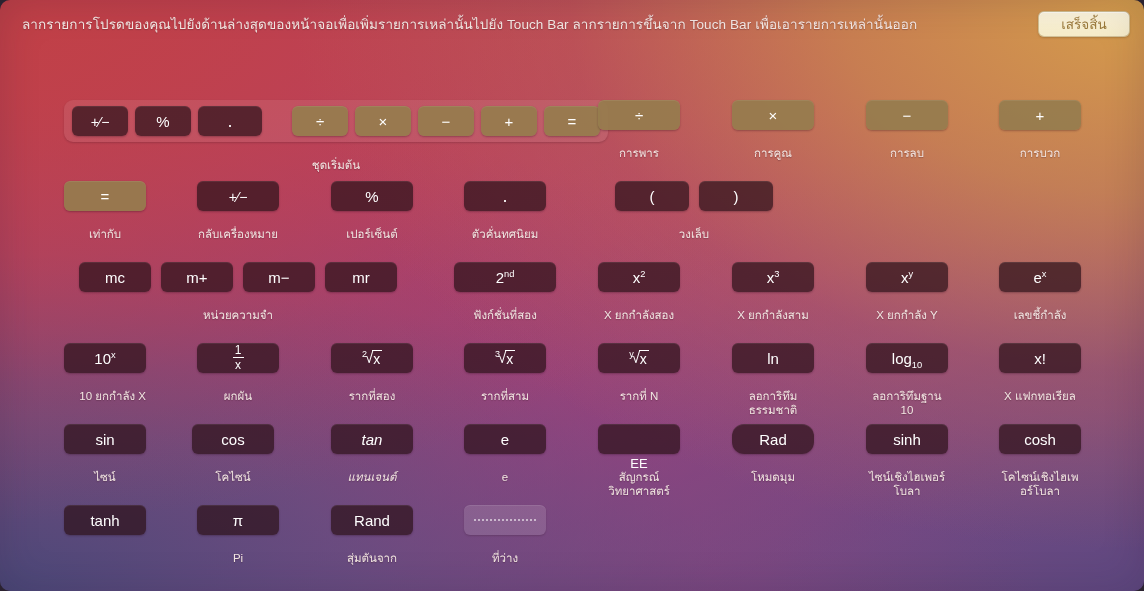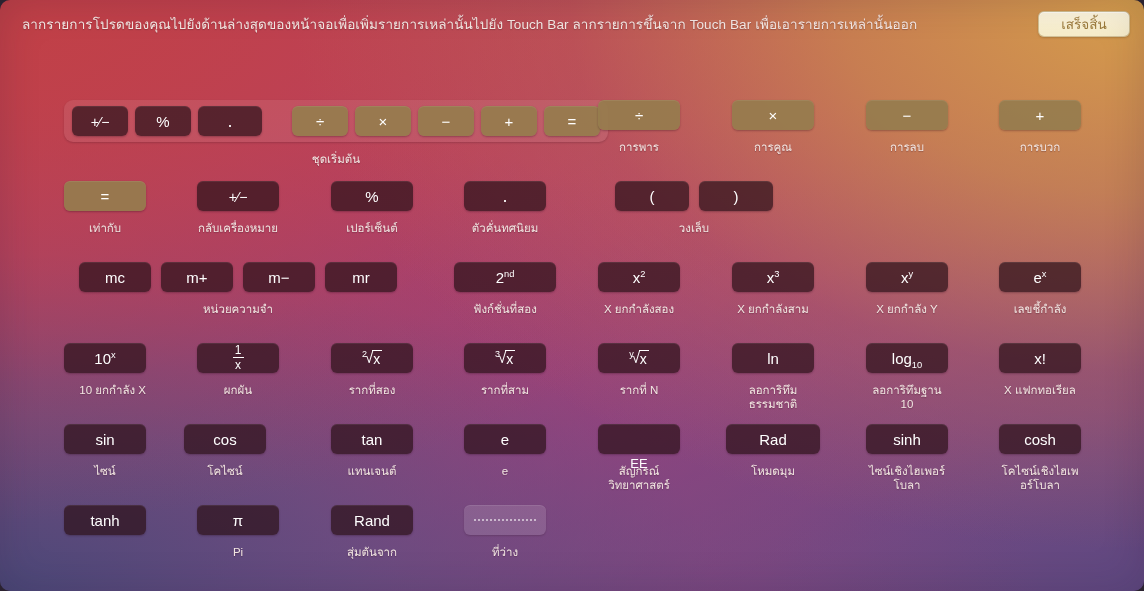--- a/index.html
+++ b/index.html
@@ -153,21 +153,21 @@
     background: rgba(255,255,255,0.13);
     box-shadow: 0 1px 2px rgba(40,10,25,0.20), 0 1px 0 rgba(255,255,255,0.09) inset;
   }
   .key.blank .dots {
     width: 76%;
     height: 0;
     border-top: 2px dotted rgba(255,255,255,0.55);
   }
 
   .caption {
-    margin-top: 10px;
+    margin-top: 16px;
     font-size: 11.5px;
     color: #f2e6e2;
     text-align: center;
     line-height: 1.25;
     max-width: 150px;
     text-shadow: 0 1px 1px rgba(70,30,45,0.35);
     white-space: pre-line;
   }
 
   
@@ -470,28 +470,28 @@
 
     <div class="row" style="top:376px;">
 
       <div class="item" style="left:64px; width:82px;">
         <div class="key" style="width:82px;">
           <span>sin</span>
         </div>
         <div class="caption">ไซน์</div>
       </div>
 
-      <div class="item" style="left:184px; width:82px;">
+      <div class="item" style="left:192px; width:82px;">
         <div class="key" style="width:82px;">
           <span>cos</span>
         </div>
         <div class="caption">โคไซน์</div>
       </div>
 
-      <div class="item" style="left:331px; width:82px;">
+      <div class="item" style="left:331px; width:82px;font-style:italic;">
         <div class="key" style="width:82px;">
           <span>tan</span>
         </div>
         <div class="caption">แทนเจนต์</div>
       </div>
 
       <div class="item" style="left:464px; width:82px;">
         <div class="key" style="width:82px;">
           <span>e</span>
         </div>
@@ -499,21 +499,21 @@
       </div>
 
       <div class="item" style="left:598px; width:82px;">
         <div class="key" style="width:82px;">
           <span style="font-size:13px;margin-top:48px;">EE</span>
         </div>
         <div class="caption">สัญกรณ์วิทยาศาสตร์</div>
       </div>
 
       <div class="item" style="left:732px; width:82px;">
-        <div class="key" style="width:94px;">
+        <div class="key" style="width:82px;border-radius:12px;">
           <span>Rad</span>
         </div>
         <div class="caption">โหมดมุม</div>
       </div>
 
       <div class="item" style="left:866px; width:82px;">
         <div class="key" style="width:82px;">
           <span>sinh</span>
         </div>
         <div class="caption">ไซน์เชิงไฮเพอร์โบลา</div>

